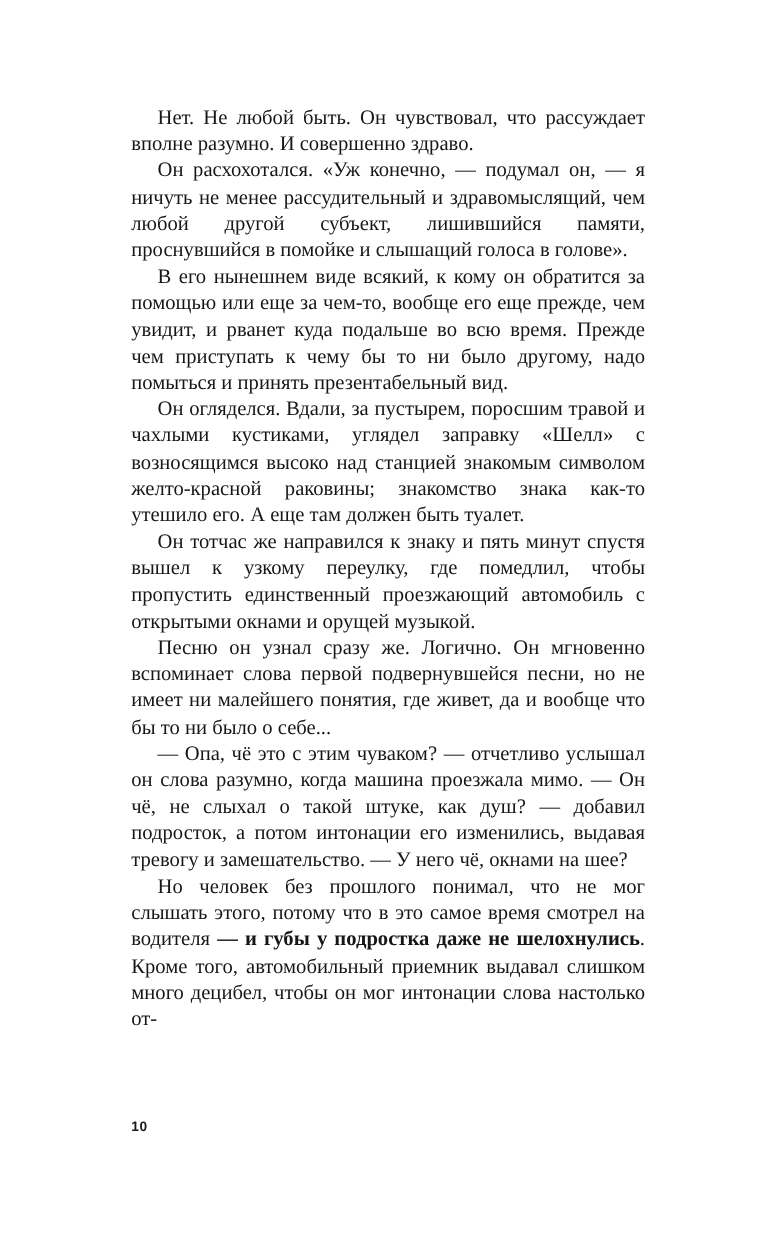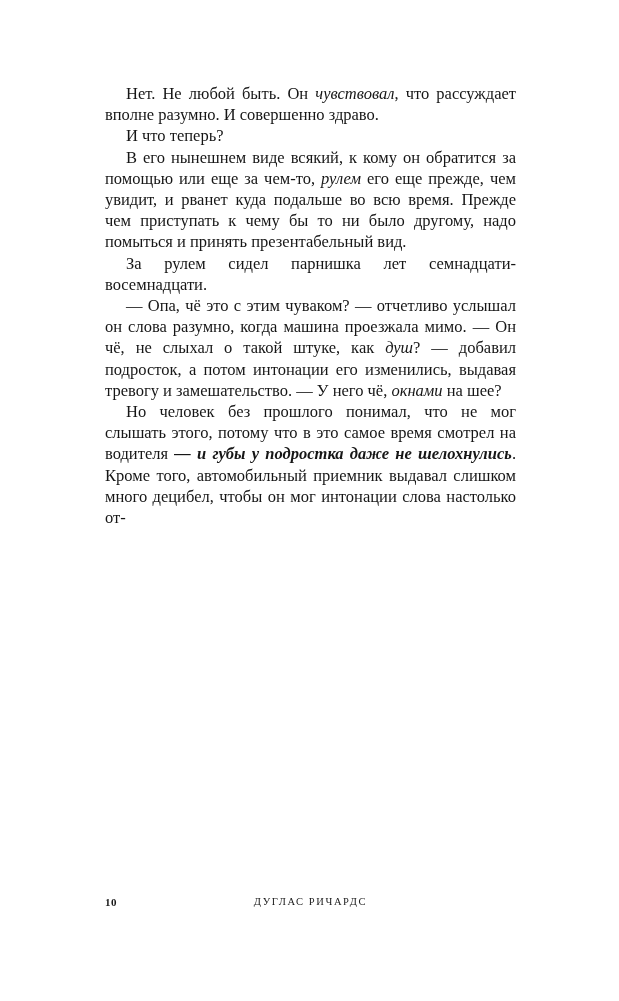--- a/index.html
+++ b/index.html
@@ -24,29 +24,29 @@
     font-size: 16.5px;
     line-height: 21.2px;
     text-align: justify;
     text-justify: inter-word;
   }
   .para {
     margin: 0;
     padding: 0;
     text-indent: 21px;
   }
-  .it { font-style: italic; }
+  .it { }
   .bd { font-weight: bold; margin-top: 12px; }
   .footer {
     position: absolute;
     left: 105px;
     top: 896px;
     width: 411px;
     height: 16px;
-    font-family: Liberation Serif, serif;
+    font-family: Liberation Sans, sans-serif;
     font-size: 11px;
     color: #1a1a1a;
   }
   .pagenum {
     position: absolute;
     left: 0;
     top: 0;
     font-weight: 700;
     letter-spacing: 0.5px;
   }
@@ -59,23 +59,24 @@
     letter-spacing: 1.6px;
     font-size: 10.5px;
   }
 </style>
 </head>
 <body>
 
 <div class="page">
   <div class="text-block" id="text-block">
       <p class="para"><span>Нет. Не любой быть. Он </span><span class="it">чувствовал</span><span>, что рассуждает вполне разумно. И совершенно здраво.</span></p>
-      <p class="para"><span>И что теперь?</span></p>
-      <p class="para"><span>В его нынешнем виде всякий, к кому он обратится за помощью или еще за чем-то, </span><span class="it">рулем</span><span> его еще прежде, чем увидит, и рванет куда подальше во всю время. Прежде чем приступать к чему бы то ни было другому, надо помыться и принять презентабельный вид.</span></p>
-      <p class="para"><span>За рулем сидел парнишка лет семнадцати-восемнадцати.</span></p>
+      <p class="para"><span>Он расхохотался. «Уж конечно, — подумал он, — я ничуть не менее рассудительный и здравомыслящий, чем любой другой субъект, лишившийся памяти, проснувшийся в помойке и слышащий голоса в голове».</span></p>
+      <p class="para"><span>В его нынешнем виде всякий, к кому он обратится за помощью или еще за чем-то, </span><span class="it">вообще</span><span> его еще прежде, чем увидит, и рванет куда подальше во всю время. Прежде чем приступать к чему бы то ни было другому, надо помыться и принять презентабельный вид.</span></p>
+      <p class="para"><span>Он огляделся. Вдали, за пустырем, поросшим травой и чахлыми кустиками, углядел заправку «Шелл» с возносящимся высоко над станцией знакомым символом желто-красной раковины; знакомство знака как-то утешило его. А еще там должен быть туалет.</span></p>
+      <p class="para"><span>Он тотчас же направился к знаку и пять минут спустя вышел к узкому переулку, где помедлил, чтобы пропустить единственный проезжающий автомобиль с открытыми окнами и орущей музыкой.</span></p>
+      <p class="para"><span>Песню он узнал сразу же. Логично. Он мгновенно вспоминает слова первой подвернувшейся песни, но не имеет ни малейшего понятия, где живет, да и вообще что бы то ни было о себе...</span></p>
       <p class="para"><span>— Опа, чё это с этим чуваком? — отчетливо услышал он слова разумно, когда машина проезжала мимо. — Он чё, не слыхал о такой штуке, как </span><span class="it">душ</span><span>? — добавил подросток, а потом интонации его изменились, выдавая тревогу и замешательство. — У него чё, </span><span class="it">окнами</span><span> на шее?</span></p>
       <p class="para"><span>Но человек без прошлого понимал, что не мог слышать этого, потому что в это самое время смотрел на водителя </span><span class="it bd">— и губы у подростка даже не шелохнулись</span><span>. Кроме того, автомобильный приемник выдавал слишком много децибел, чтобы он мог интонации слова настолько от-</span></p>
     </div>
   <div class="footer">
     <span class="pagenum">10</span>
-    <span class="running">ДУГЛАС РИЧАРДС</span>
   </div>
 </div>
 
 </body></html>

